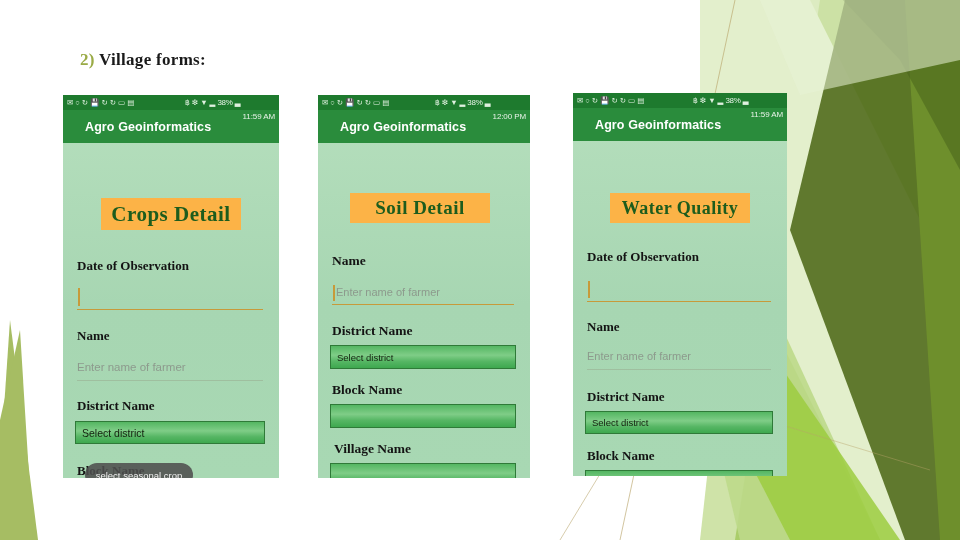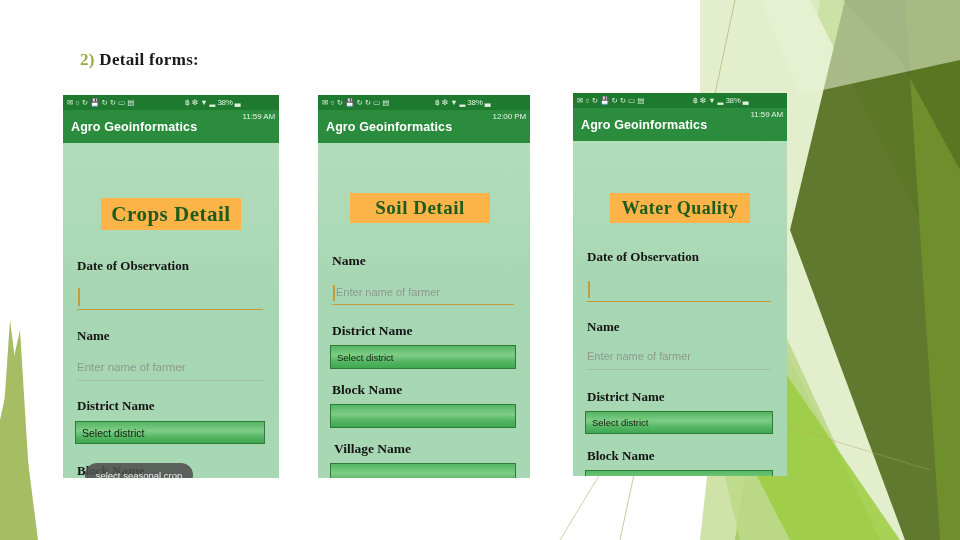--- a/index.html
+++ b/index.html
@@ -58,21 +58,21 @@
   .sb-right { display: flex; align-items: center; gap: 2px; margin-left: auto; flex: 0 0 auto; }
   .sbicon { display: inline-block; line-height: 1; font-size: 7.5px; color: #dff0df; }
   .sb-time { font-size: 8px; letter-spacing: -.1px; margin-top: 27px; }
   .sb-batt { font-size: 8px; letter-spacing: -.2px; }
 
   .appbar {
     height: 33px;
     background: #2a8c3c;
     display: flex;
     align-items: center;
-    padding-left: 8px;
+    padding-left: 22px;
     color: #ffffff;
     font-family: "Liberation Sans", sans-serif;
     font-weight: bold;
     letter-spacing: .1px;
   }
 
   .body {
     position: relative;
     padding: 0 21px;
     height: 100%;
@@ -165,21 +165,21 @@
       <polygon points="0,300 30,540 0,540" fill="#ffffff"></polygon>
       <polygon points="10,320 38,540 -5,540" fill="#a6bd63"></polygon>
       <polygon points="22,360 36,540 18,540" fill="#ffffff" opacity="0.0"></polygon>
       <polygon points="20,330 33,540 0,540 0,420" fill="#a6bd63"></polygon>
       <polygon points="28,400 32,540 24,540" fill="#ffffff" opacity="0.0"></polygon>
     </svg>
   </div>
 
   <div id="heading">
     <span class="num">2)</span>
-    <span>Detail forms:</span>
+    <span>Village forms:</span>
   </div>
 
   <div id="phones-host">
       <div class="phone" style="left: 63px; top: 95px; width: 216px; height: 383px;">
         <div class="statusbar">
           <div class="sb-left">
             <span class="sbicon">✉</span>
             <span class="sbicon">○</span>
             <span class="sbicon">↻</span>
             <span class="sbicon">💾</span>

